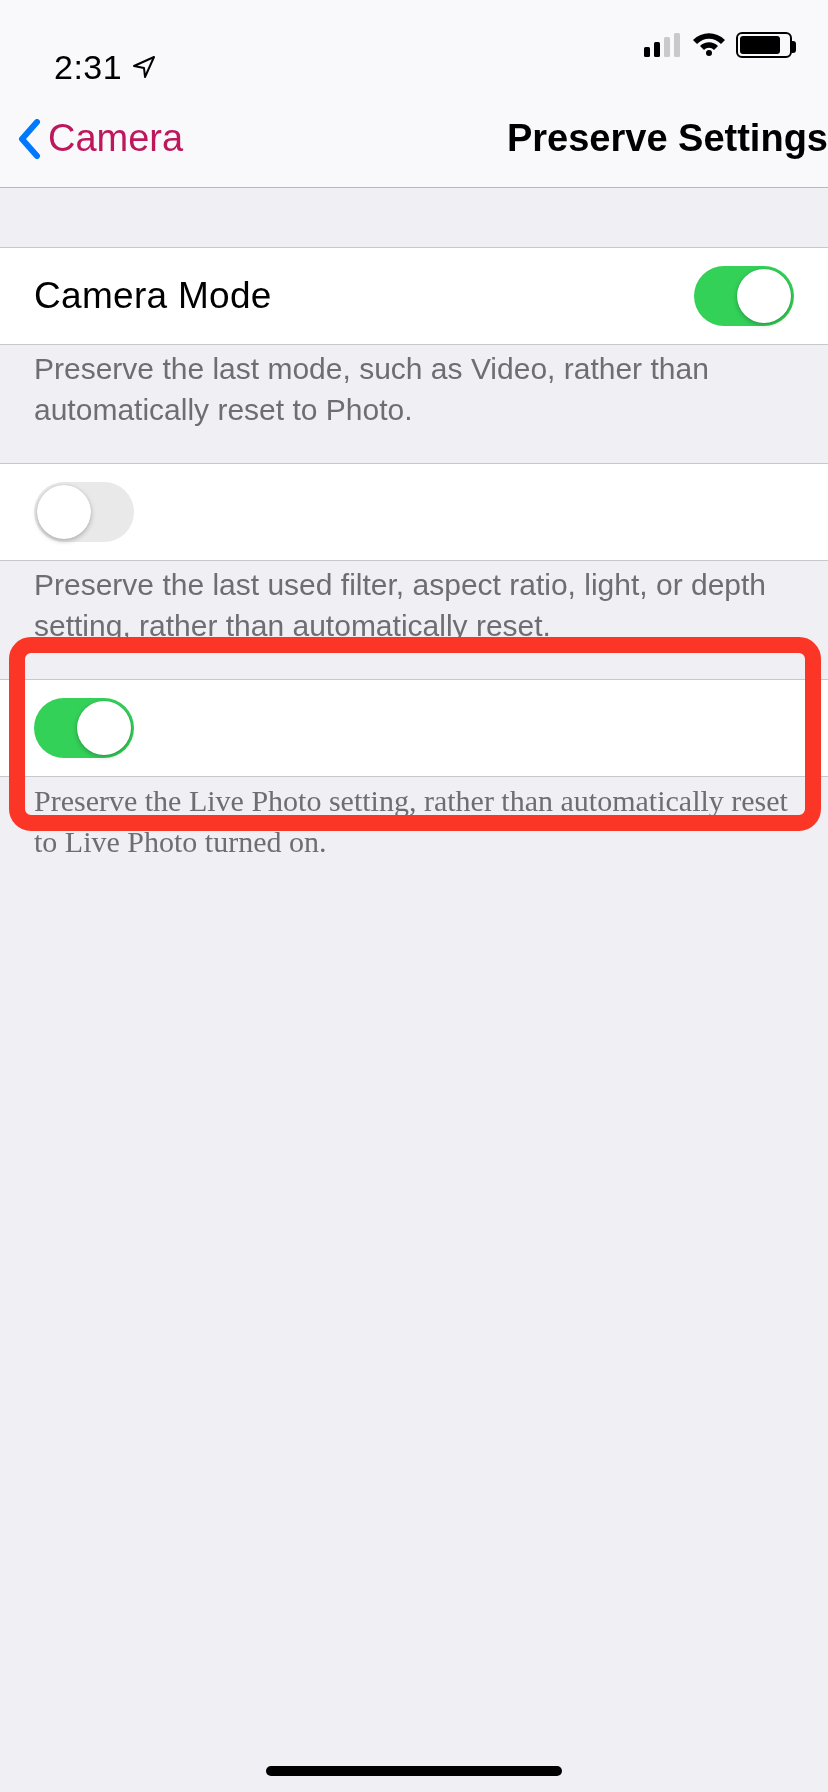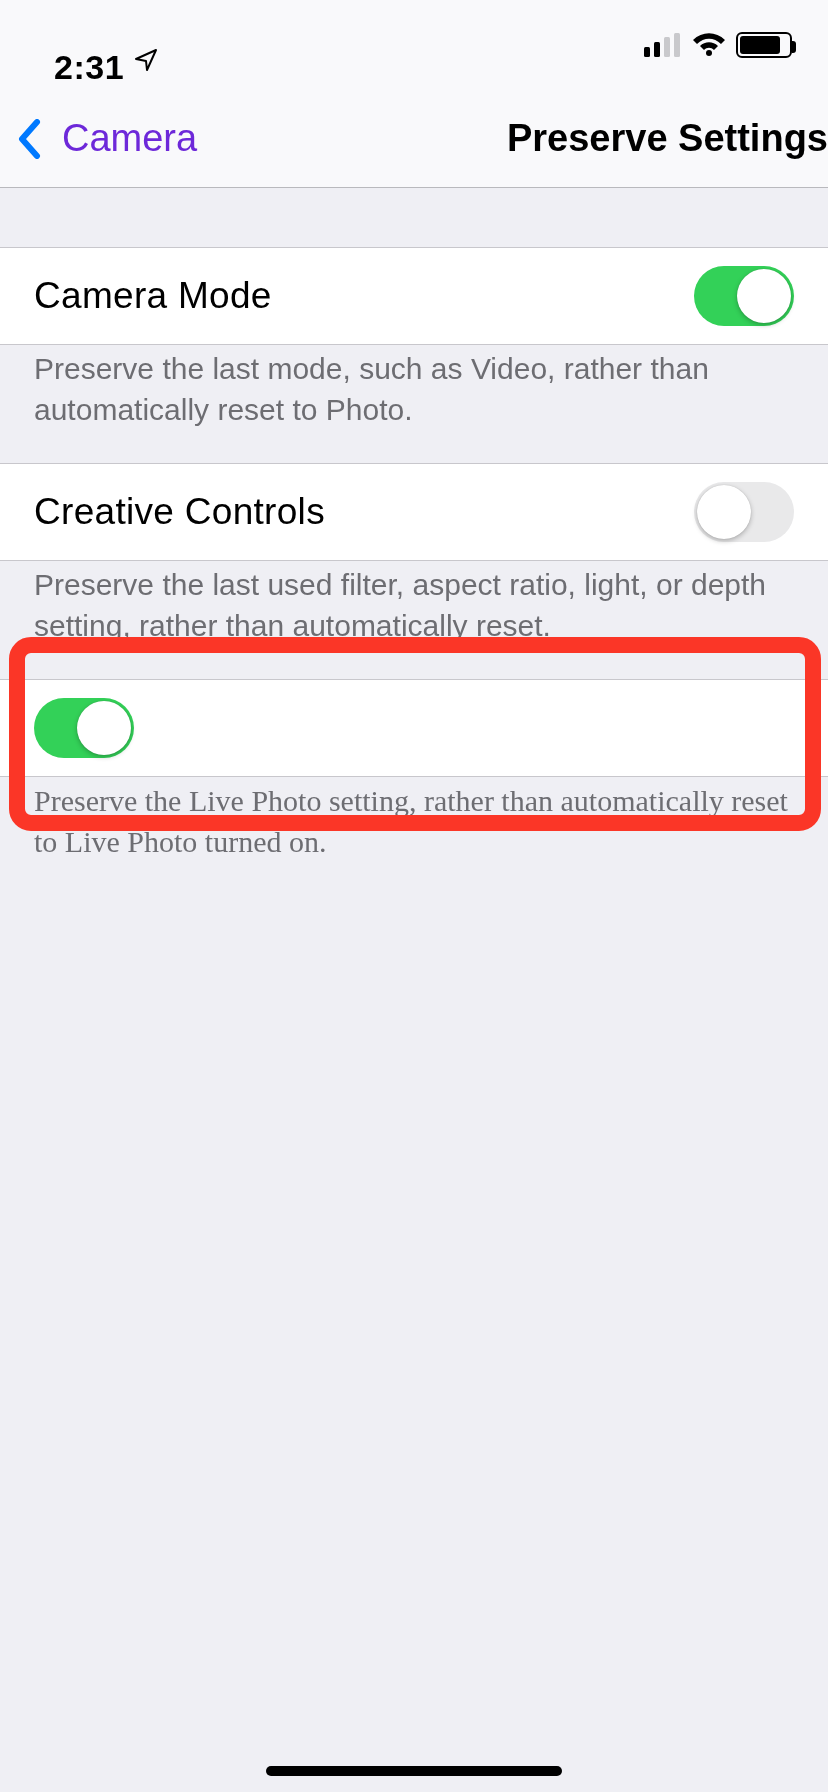--- a/index.html
+++ b/index.html
@@ -14,22 +14,22 @@
     
     .status-bar{
       height:90px;
       background:#f9f9fb;
       display:flex;
       align-items:center;
       justify-content:space-between;
       padding:0 36px 0 54px;
     }
     .status-left{
-      display:flex; gap:10px;
-      font-size:34px; font-weight:700; letter-spacing:0.5px;margin-top:44px;
+      display:flex; align-items:center; gap:10px;
+      font-size:34px; font-weight:400; letter-spacing:0.5px;margin-top:44px;
     }
     .status-right{
       display:flex; align-items:center; gap:10px;
     }
     .loc-icon svg, .wifi-icon svg, .signal-icon svg{ display:block; }
     .battery{
        width:56px; height:26px; border:2.5px solid #000; border-radius:6px;
        position:relative;
     }
     .battery::after{
@@ -43,22 +43,22 @@
 
     
     .nav-bar{
       height:98px;
       background:#f9f9fb;
       border-bottom:1px solid #b9b9bd;
       position:relative;
       display:flex; align-items:center;
     }
     .nav-back{
-      display:flex; align-items:center; gap:20px;
-      color:#6d28d9;
+      display:flex; align-items:center; gap:6px;
+      color:#be185d;
       font-size:38px;
       padding-left:16px;
       cursor:pointer;
     }
     .nav-back svg{ display:block; }
     .nav-title{
       position:absolute; left:0; right:0; text-align:right;
       font-size:38px; font-weight:600;
       pointer-events:none;
     }
@@ -167,21 +167,20 @@
 
 <div class="row">
   <span class="row-label">Camera Mode</span>
   <span class="switch on">
       <span class="knob"></span>
     </span>
 </div>
 <div class="group-desc">Preserve the last mode, such as Video, rather than automatically reset to Photo.</div>
 
 <div class="row">
-  <span class="row-label">Creative Controls</span>
   <span class="switch off">
       <span class="knob"></span>
     </span>
 </div>
 <div class="group-desc">Preserve the last used filter, aspect ratio, light, or depth setting, rather than automatically reset.</div>
 
 <div class="row">
   <span class="switch on">
       <span class="knob"></span>
     </span>

